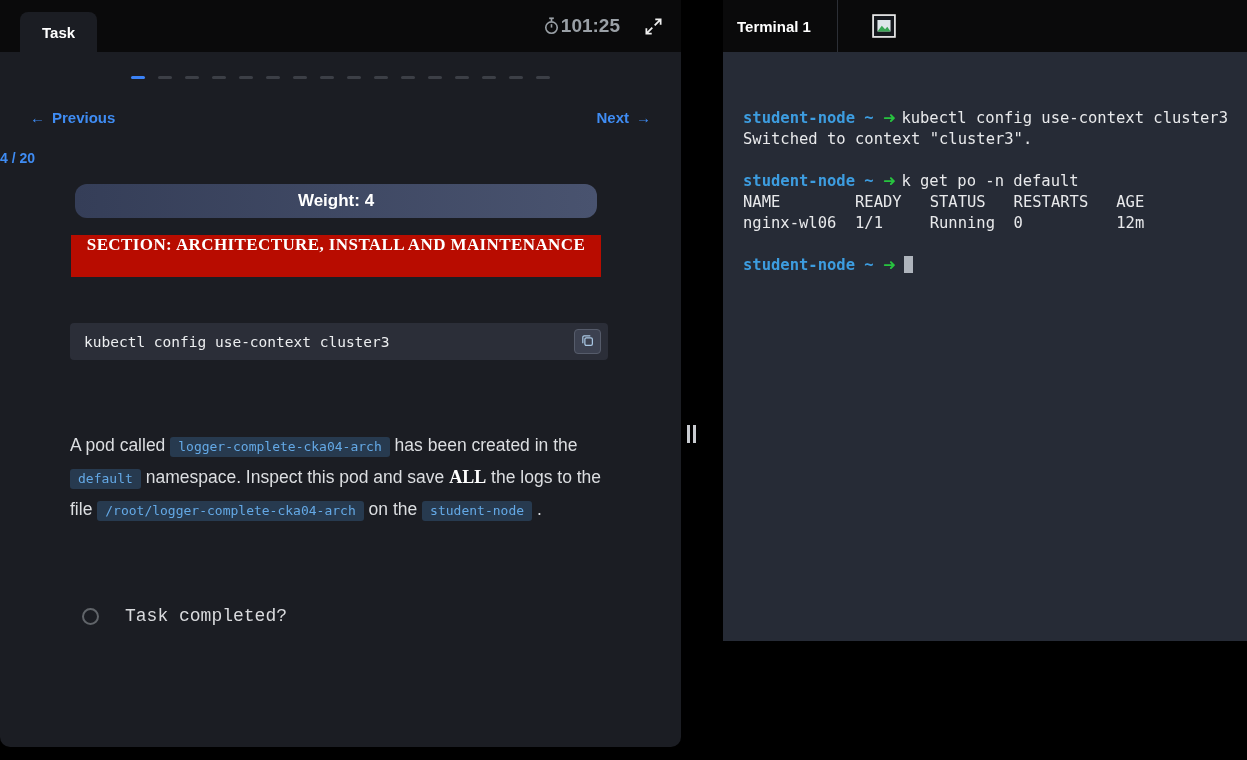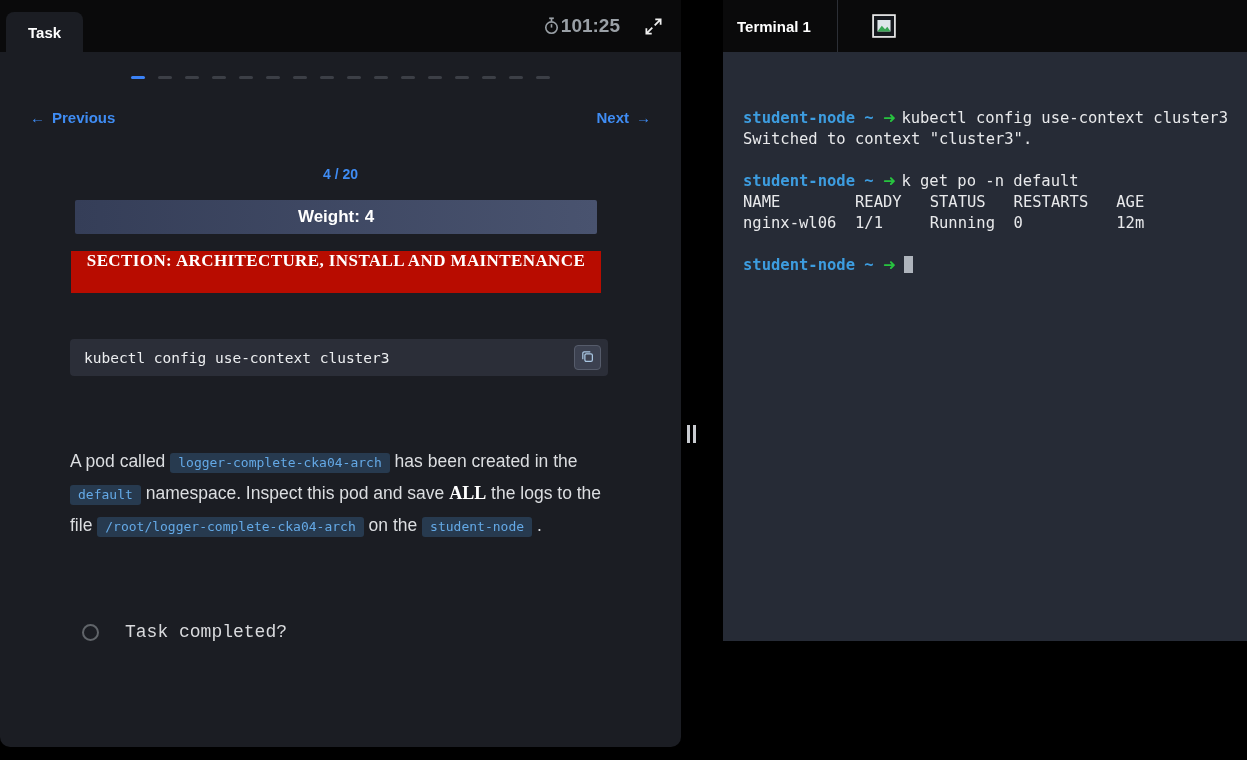--- a/index.html
+++ b/index.html
@@ -1,43 +1,43 @@
 <!DOCTYPE html>
 <html><head>
 <meta charset="utf-8">
 <style>
   * { margin:0; padding:0; box-sizing:border-box; }
   html,body { width:1247px; height:760px; overflow:hidden; }
   body { background:#000; font-family:"Liberation Sans", sans-serif; position:relative; }
 
   
   .left-panel { position:absolute; left:0; top:0; width:681px; height:760px; }
-  .left-header { height:52px; background:#0a0a0b; display:flex; align-items:center; }
+  .left-header { height:52px; background:#0a0a0b; display:flex; align-items:center;padding-left:14px; }
   .task-tab { align-self:flex-end; height:40px; margin-left:6px; background:#1b1d23;
               border-radius:8px 8px 0 0; display:flex; align-items:center; padding:0 22px;
               color:#fff; font-weight:700; font-size:15px; cursor:pointer; }
   .header-spacer { flex:1; }
   .timer { display:flex; align-items:center; gap:1px; color:#9aa0a6; font-size:19px; margin-right:22px;font-weight:bold; }
   .timer svg { display:block; }
   .expand-btn { background:none; border:none; margin-right:16px; cursor:pointer; padding:2px; }
   .expand-btn svg { display:block; }
 
   .left-body { position:absolute; top:52px; left:0; right:0; bottom:13px; background:#1b1d23;
                border-radius:0 0 10px 10px; overflow:hidden; }
 
   .dashes { display:flex; justify-content:center; gap:13px; padding-top:24px; }
   .dash { width:14px; height:3px; border-radius:2px; background:#3c3f46; cursor:pointer; }
   .dash.active { background:#3b82f6; }
 
   .nav-row { display:flex; justify-content:space-between; padding:0 30px; margin-top:30px;
              color:#3f8cf3; font-weight:700; font-size:15px; }
   .nav-btn { display:flex; align-items:center; gap:7px; cursor:pointer; }
-  .counter { text-align:center; margin-top:40px; color:#3f8cf3; font-weight:700; font-size:14px; }
-
-  .weight-bar { margin:18px 84px 0 75px; height:34px; border-radius:2px;
+  .counter { margin-top:24px; color:#3f8cf3; font-weight:700; font-size:14px; }
+
+  .weight-bar { margin:18px 84px 0 75px; height:34px; border-radius:12px;
                 background:linear-gradient(90deg,#353e58,#49536f);
                 display:flex; align-items:center; justify-content:center;
                 color:#fff; font-weight:700; font-size:17px; }
 
   .section-banner { margin:17px 80px 0 71px; height:42px; background:#b80c00;
                     display:flex; align-items:flex-start; justify-content:center;
                     color:#fff; font-family:"Liberation Serif", serif; font-weight:700;
                     font-size:17px; letter-spacing:0.4px; }
 
   .intro { margin:60px 70px 0 70px; font-size:17px; color:#dfe0e3; line-height:28px; }

